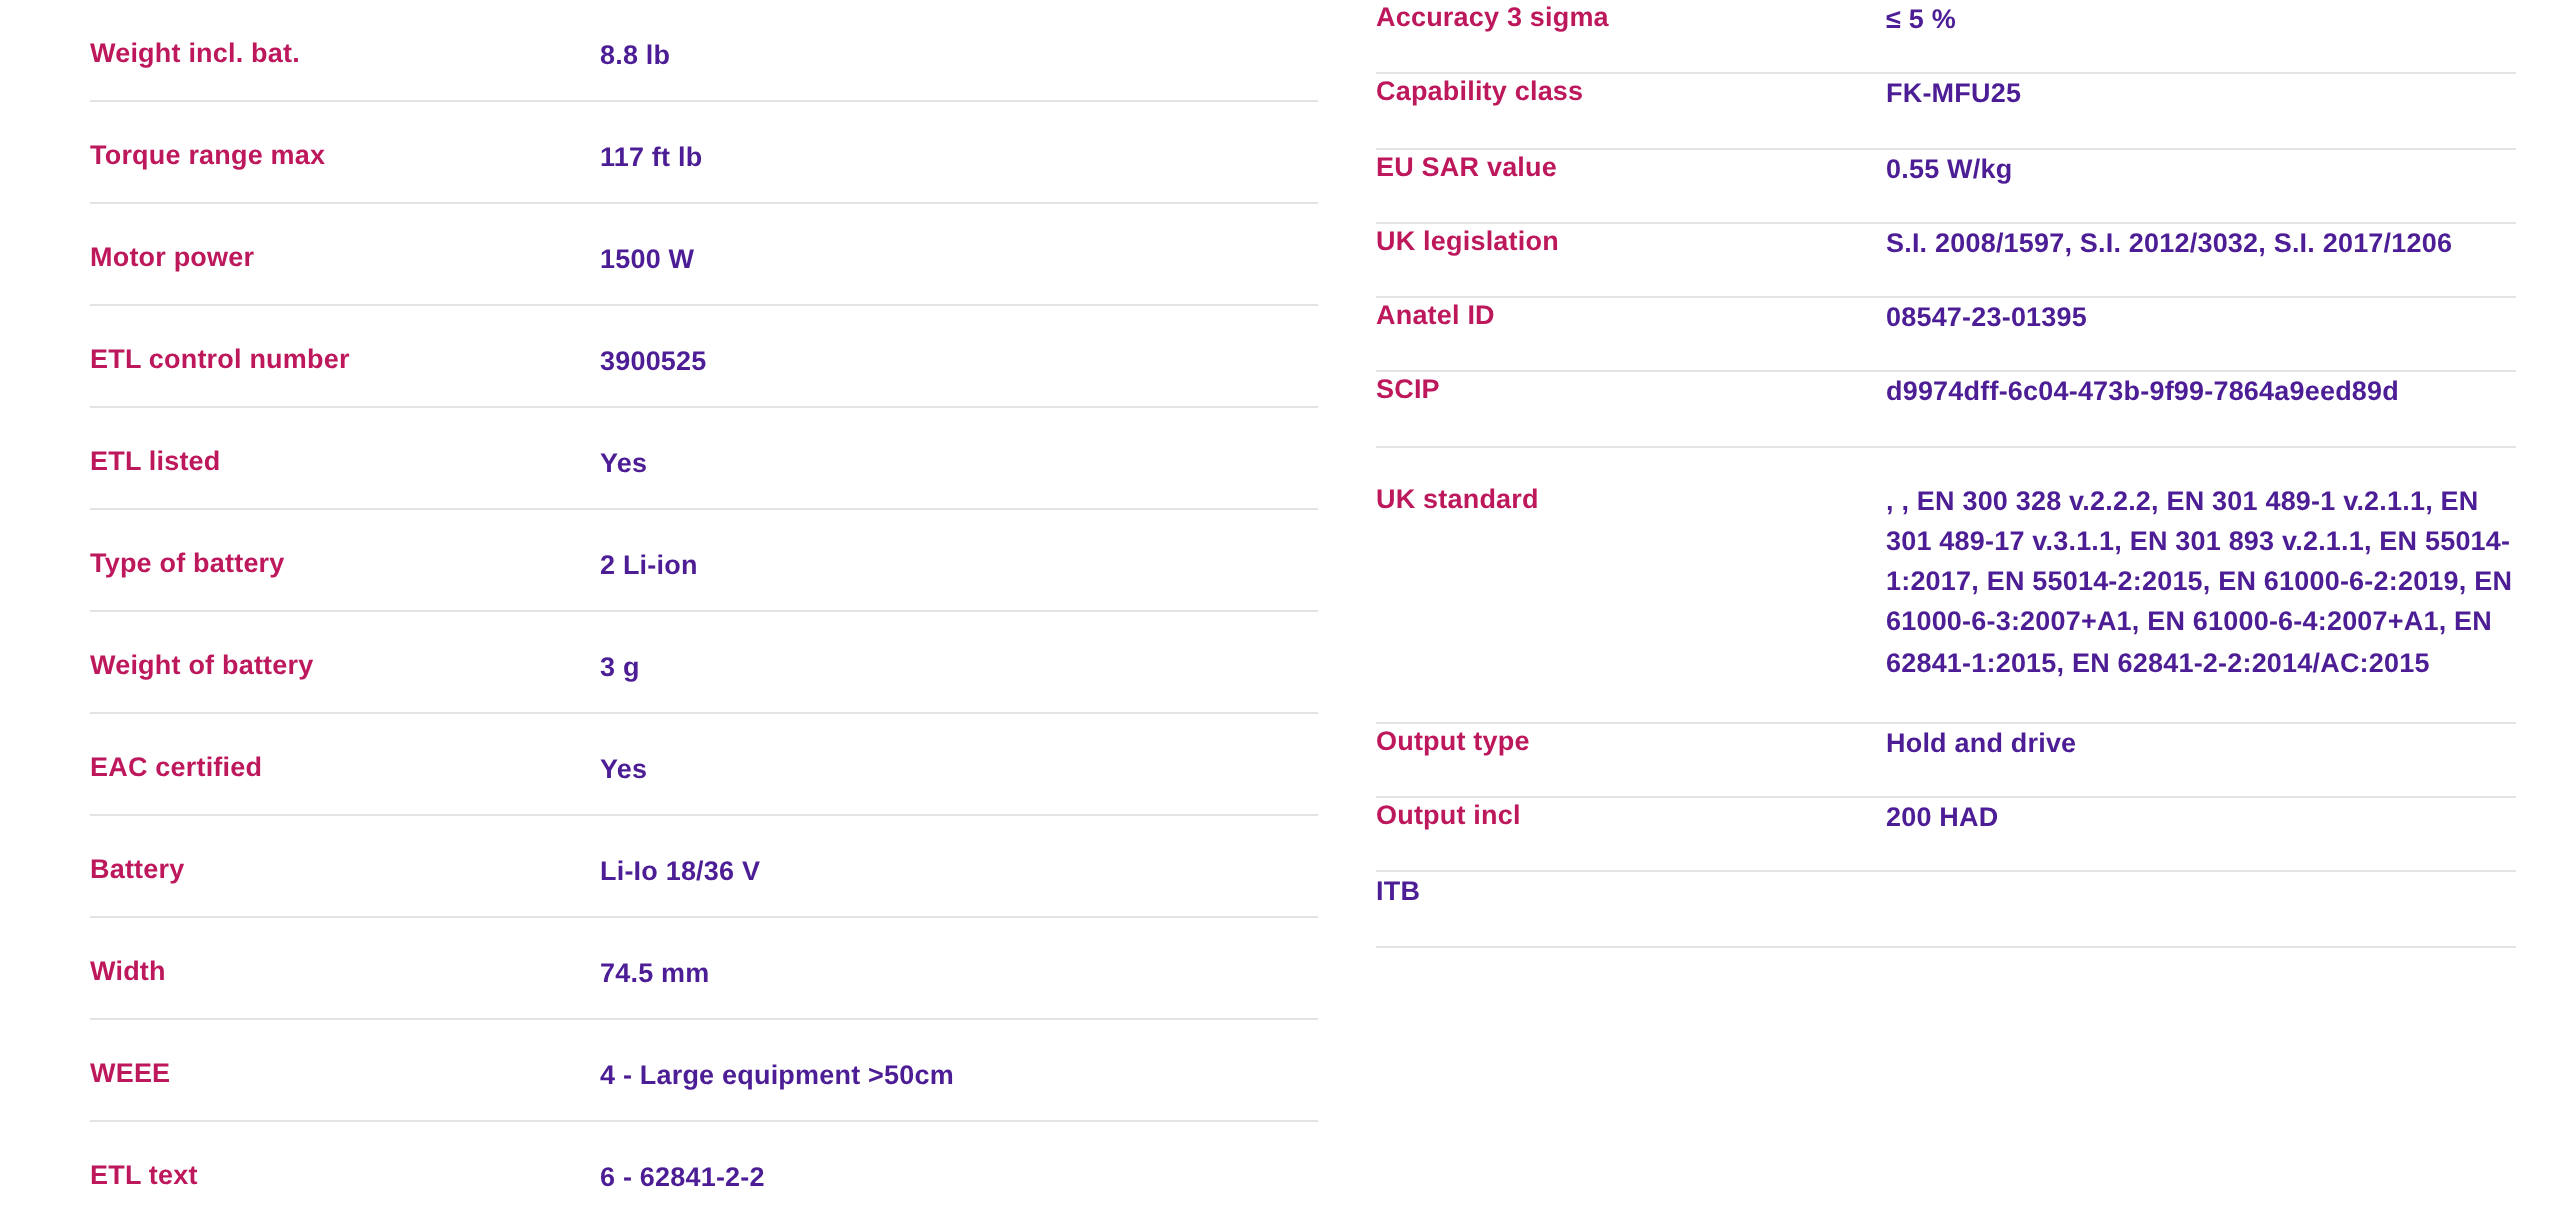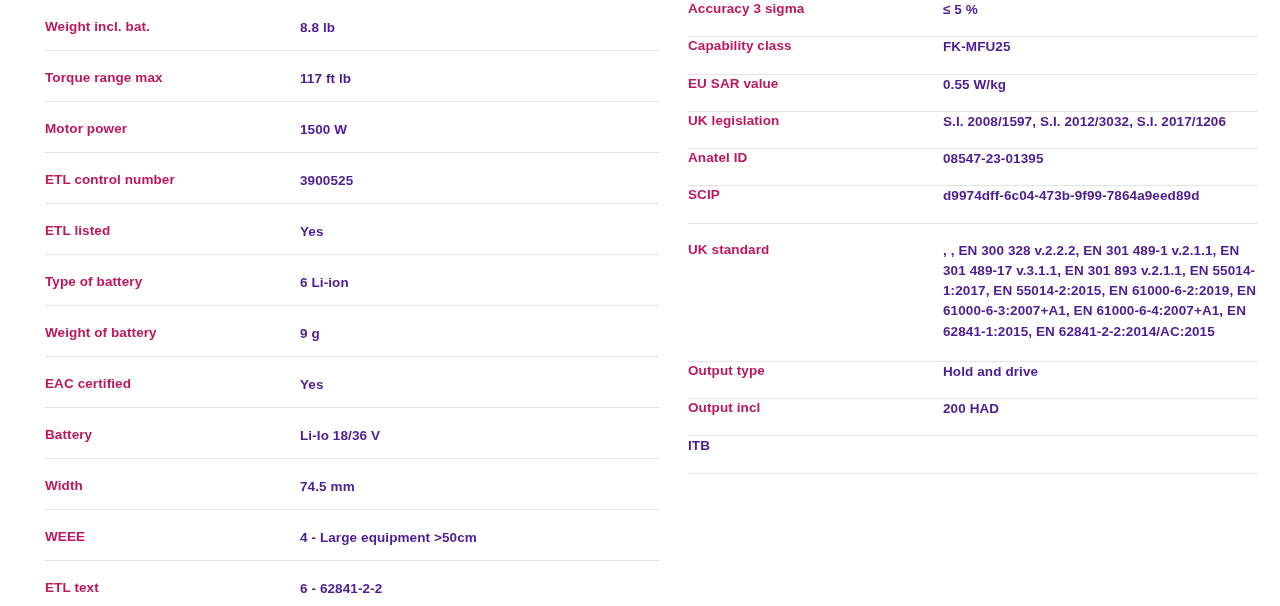--- a/index.html
+++ b/index.html
@@ -111,25 +111,25 @@
     <div class="spec-row">
       <div class="spec-label">ETL control number</div>
       <div class="spec-value">3900525</div>
     </div>
     <div class="spec-row">
       <div class="spec-label">ETL listed</div>
       <div class="spec-value">Yes</div>
     </div>
     <div class="spec-row">
       <div class="spec-label">Type of battery</div>
-      <div class="spec-value">6 Li-ion</div>
+      <div class="spec-value">2 Li-ion</div>
     </div>
     <div class="spec-row">
       <div class="spec-label">Weight of battery</div>
-      <div class="spec-value">9 g</div>
+      <div class="spec-value">3 g</div>
     </div>
     <div class="spec-row">
       <div class="spec-label">EAC certified</div>
       <div class="spec-value">Yes</div>
     </div>
     <div class="spec-row">
       <div class="spec-label">Battery</div>
       <div class="spec-value">Li-Io 18/36 V</div>
     </div>
     <div class="spec-row">

